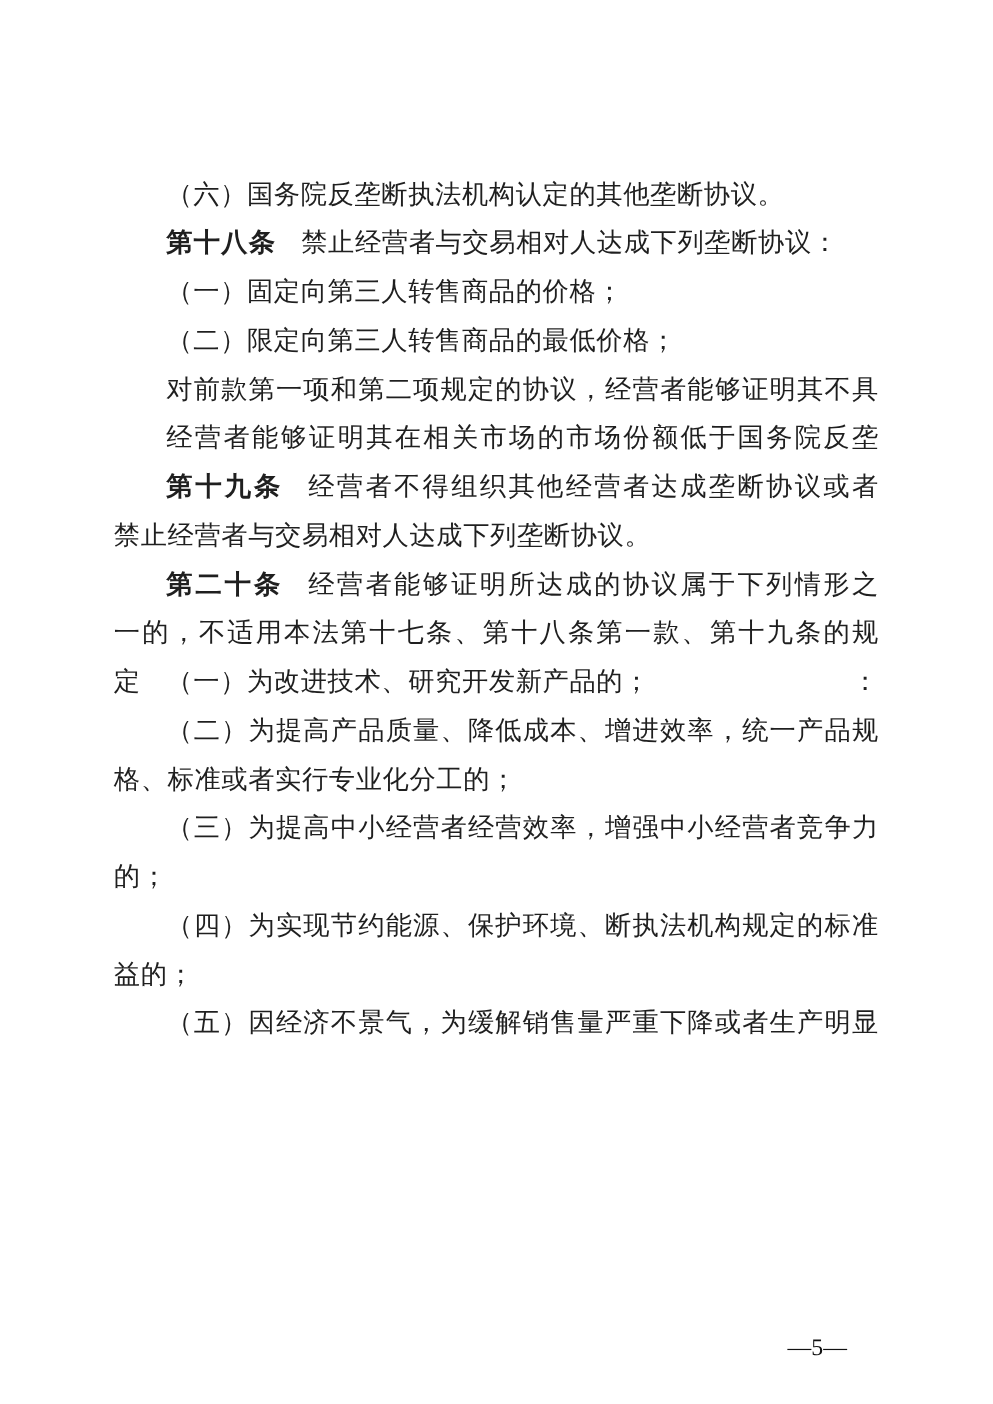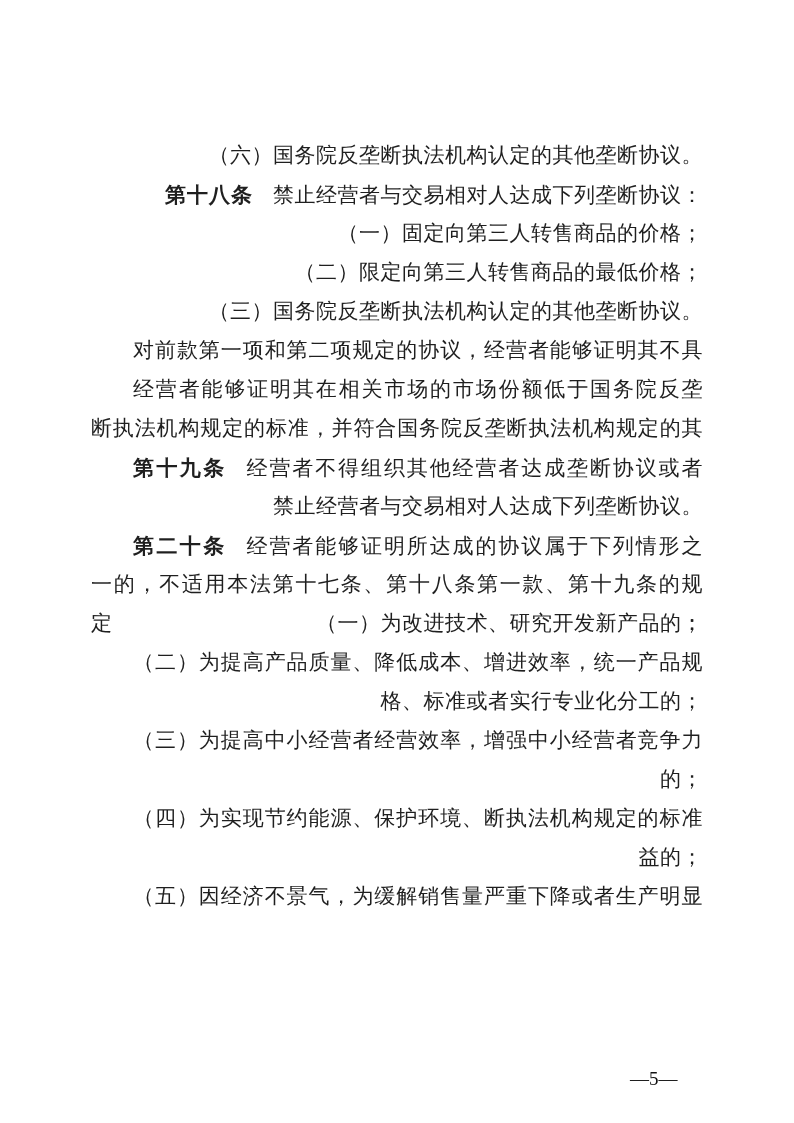--- a/index.html
+++ b/index.html
@@ -24,21 +24,21 @@
     position: absolute;
     left: 91px;
     top: 136px;
     width: 612px;
   }
   .line {
     height: 39px;
     line-height: 39px;
     font-size: 21px;
     letter-spacing: 0.5px;
-    text-align: right;
+    text-align: left;
     white-space: nowrap;
   }
   .line.ind {
     text-indent: 2em;
   }
   .line.j {
     white-space: normal;
     text-align: justify;
     text-align-last: justify;
   }
@@ -68,28 +68,26 @@
   <div class="content">
 
     <div class="line ind"><span>（六）国务院反垄断执法机构认定的其他垄断协议。</span></div>
 
     <div class="line ind"><b class="art">第十八条</b><span>禁止经营者与交易相对人达成下列垄断协议：</span></div>
 
     <div class="line ind"><span>（一）固定向第三人转售商品的价格；</span></div>
 
     <div class="line ind"><span>（二）限定向第三人转售商品的最低价格；</span></div>
 
-    <div class="line ind"><span>（三）国务院反垄断执法机构认定的其他垄断协议。</span></div>
 
     <div class="line ind j"><span>对前款第一项和第二项规定的协议，经营者能够证明其不具</span></div>
 
 
     <div class="line ind j"><span>经营者能够证明其在相关市场的市场份额低于国务院反垄</span></div>
 
-    <div class="line j"><span>断执法机构规定的标准，并符合国务院反垄断执法机构规定的其</span></div>
 
 
     <div class="line ind j"><b class="art">第十九条</b><span>经营者不得组织其他经营者达成垄断协议或者</span></div>
 
     <div class="line"><span>禁止经营者与交易相对人达成下列垄断协议。</span></div>
 
     <div class="line ind j"><b class="art">第二十条</b><span>经营者能够证明所达成的协议属于下列情形之</span></div>
 
     <div class="line j"><span>一的，不适用本法第十七条、第十八条第一款、第十九条的规定：</span></div>
 

